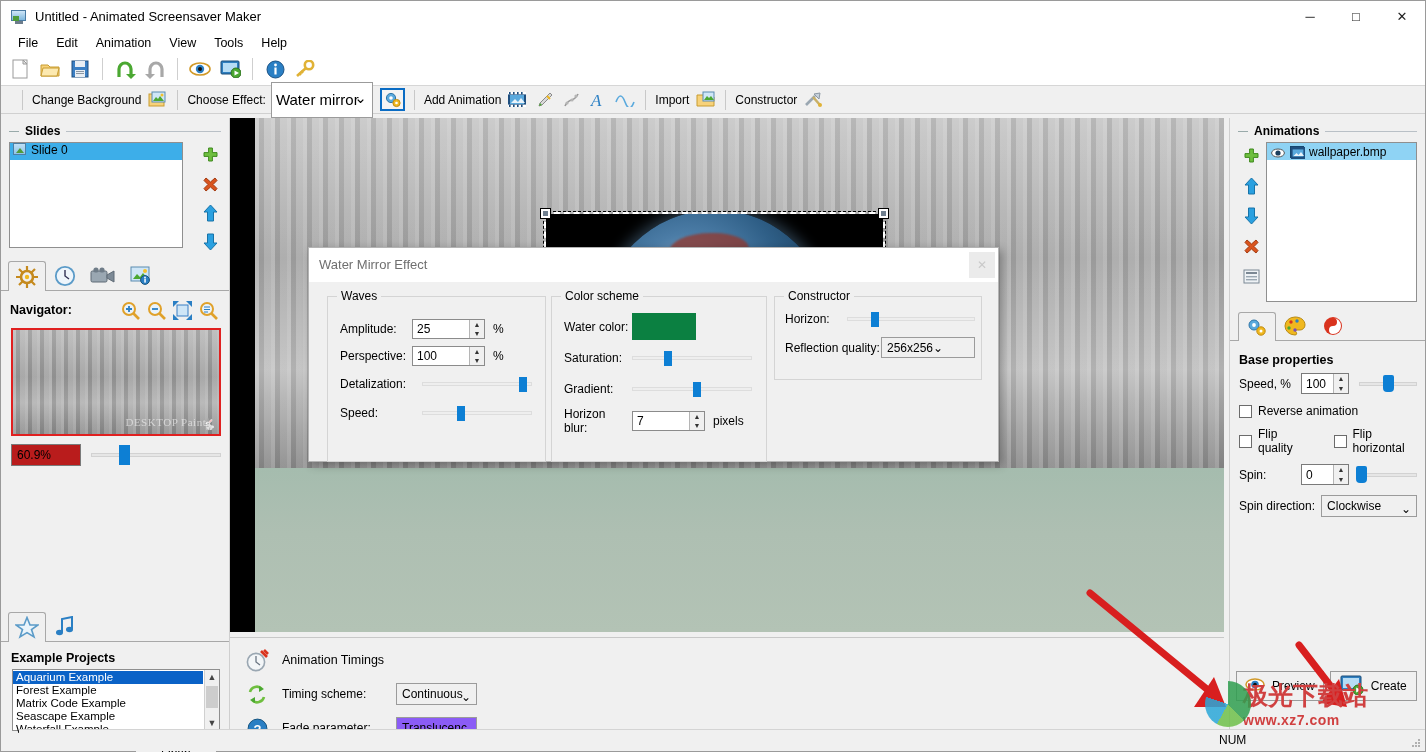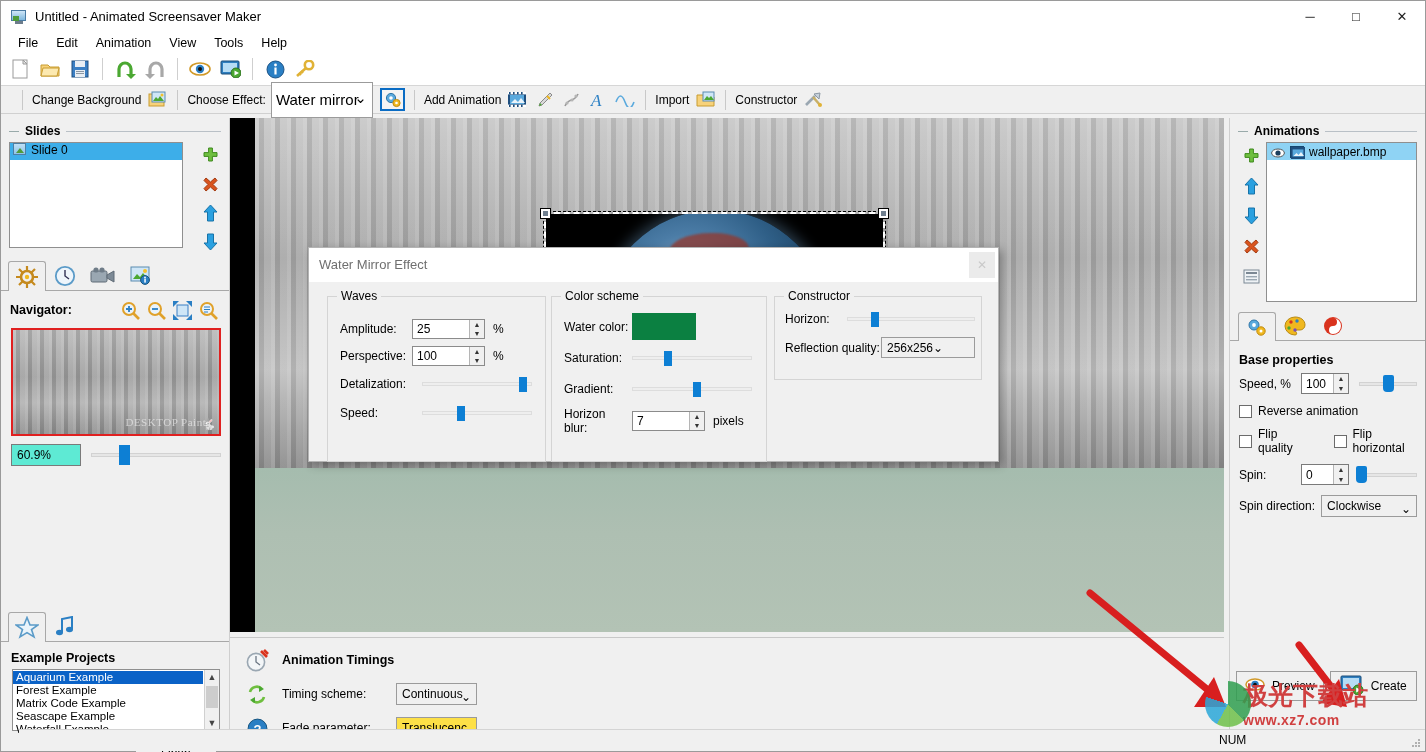--- a/index.html
+++ b/index.html
@@ -78,21 +78,21 @@
   .nav-head { display:flex; align-items:center; padding:8px 8px 4px 9px; gap:0; }
   .nav-title { font-weight:bold; font-size:12.5px; flex:1; }
   .nav-ibtn { width:26px; height:22px; display:flex; align-items:center; justify-content:center; }
   .nav-thumb { margin:3px 8px 0 10px; height:108px; border:2px solid #e02020; position:relative; overflow:hidden;
       background:
         repeating-linear-gradient(90deg, rgba(255,255,255,.18) 0 3px, rgba(0,0,0,.10) 3px 7px, rgba(255,255,255,.10) 7px 12px),
         linear-gradient(180deg,#b9b9b9,#9f9f9f 45%,#b2b2b2 70%,#8f8f8f); }
   .nav-wm { position:absolute; right:8px; bottom:6px; font-size:11px; color:rgba(255,255,255,.55); letter-spacing:.5px; font-family:"Liberation Serif", serif; }
   .nav-bf { position:absolute; right:3px; bottom:3px; font-size:11px; color:#c8a020; }
   .zoom-row { display:flex; align-items:center; gap:10px; padding:8px 8px 0 10px; }
-  .zoom-box { width:70px; height:22px; background:#5eead4; border:1px solid #7a7a7a; display:flex; align-items:center; padding-left:5px; font-size:12px; }
+  .zoom-box { width:70px; height:22px; background:#b91c1c; border:1px solid #7a7a7a; display:flex; align-items:center; padding-left:5px; font-size:12px; }
   .slider { position:relative; height:18px; display:flex; align-items:center; flex:1; }
   .slider .trk { height:4px; background:#e6e6e6; border:1px solid #d2d2d2; width:100%; }
   .slider .thb { position:absolute; width:11px; height:20px; background:#0d7fd4; top:-1px; }
 
   
   .ex-wrap { position:absolute; left:0; right:0; bottom:0; top:492px; }
   .ex-tabs { display:flex; align-items:flex-end; padding-left:7px; height:32px; border-bottom:1px solid #a8a8a8; }
   .ex-title { font-weight:bold; font-size:12.5px; padding:9px 0 4px 10px; }
   #example-list { margin:0 9px 0 11px; height:62px; position:relative; }
   .ex-li { height:13px; font-size:11.5px; padding-left:3px; line-height:13px; }
@@ -122,24 +122,24 @@
   .earth .cloud3 { position:absolute; left:12%; top:62%; width:95px; height:26px; background:rgba(235,243,250,.6); border-radius:50%; filter:blur(3px); transform:rotate(10deg); }
   .sel-border { position:absolute; left:314px; top:94px; width:341px; height:244px;
     border:2px dashed #fff; outline:1px dashed #000; }
   .handle { position:absolute; width:11px; height:11px; background:#fff; border:1px solid #000; }
   .hnd-ico { position:absolute; inset:2px; background:#6f7f8f; }
 
   
   .timings { position:absolute; left:0; right:5px; top:519px; bottom:0; border-top:1px solid #c8c8c8; background:#f0f0f0; padding-left:14px; }
   .tm-row { display:flex; align-items:center; gap:12px; margin-top:10px; }
   .tm-ico { width:26px; height:24px; display:flex; align-items:center; justify-content:center; flex:none; }
-  .tm-title { font-weight:bold; font-size:12.5px; }
+  .tm-title { font-weight:normal; font-size:12.5px; }
   .tm-label { width:102px; font-size:12px; }
   .combo { height:22px; background:#f0f0f0; border:1px solid #9b9b9b; display:flex; align-items:center; padding-left:5px; font-size:12px; position:relative; }
-  .combo.white { background:#fde047; }
+  .combo.white { background:#8b5cf6; }
   .combo .chev { position:absolute; right:5px; top:6px; }
 
   
   .anim-row { display:flex; padding:2px 8px 0 6px; }
   .anim-btns { display:flex; flex-direction:column; align-items:center; gap:10px; width:30px; padding-top:4px; }
   #animations-list { flex:1; height:160px; }
   .anim-li { display:flex; align-items:center; height:17px; gap:5px; padding-left:4px; font-size:12px; }
   .anim-li.sel { background:#8fd3f4; }
   .eye-ico { width:14px; height:10px; flex:none; position:relative; }
   .film-ico { width:14px; height:12px; background:#2a7fc4; border:1px solid #15456e; position:relative; flex:none; }

